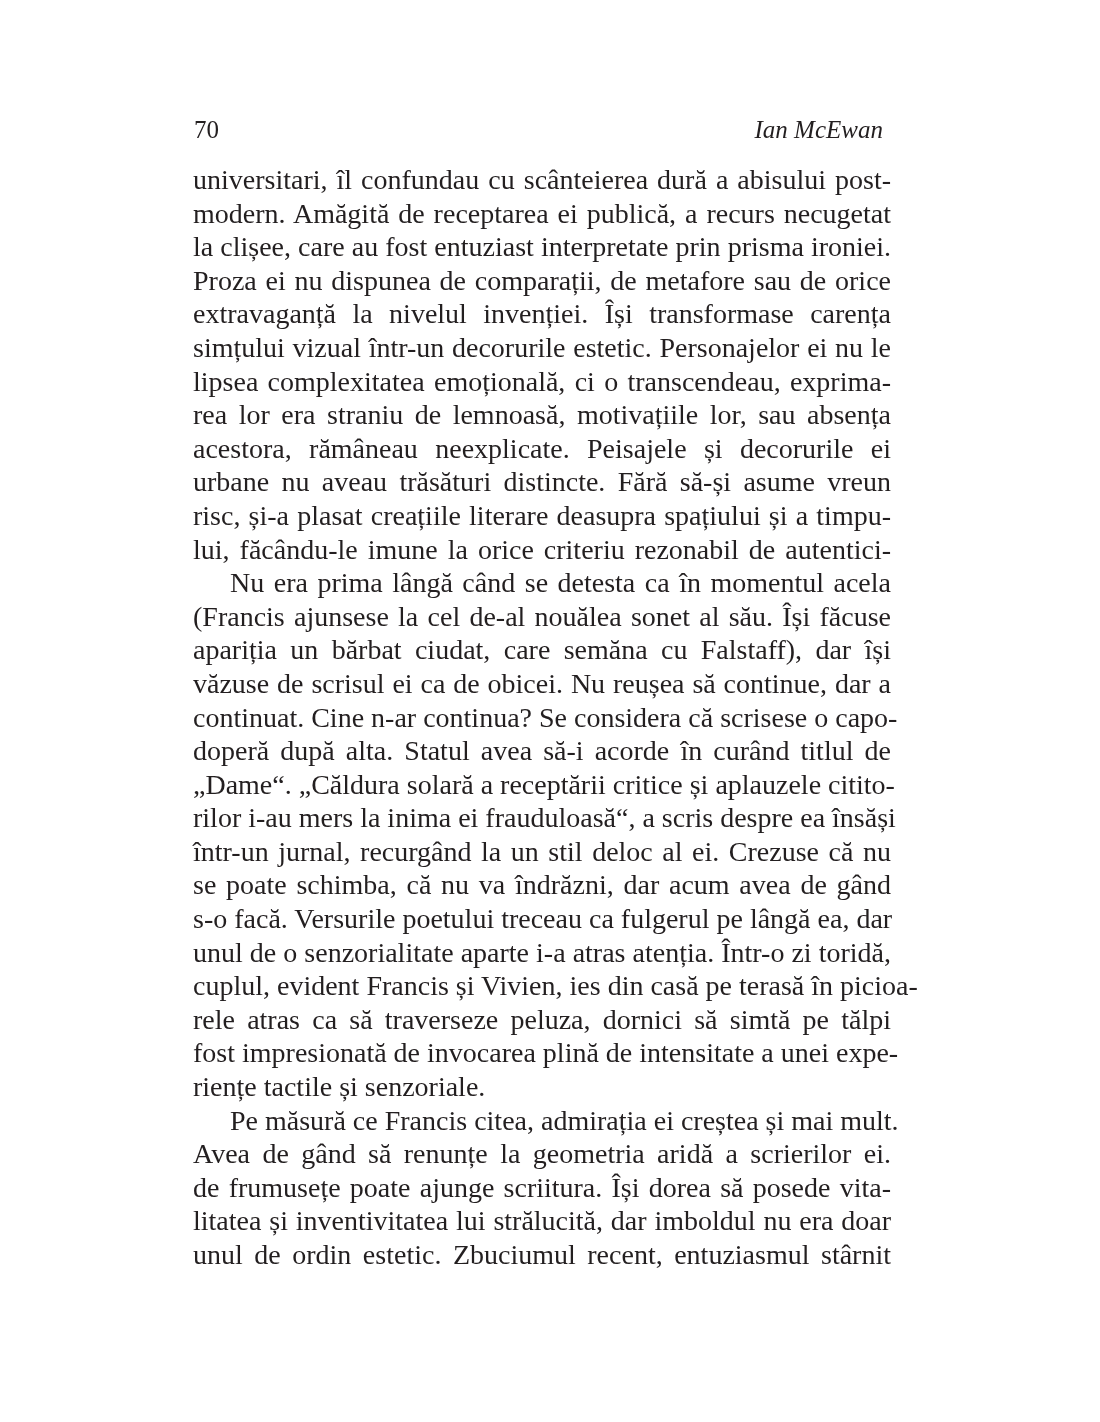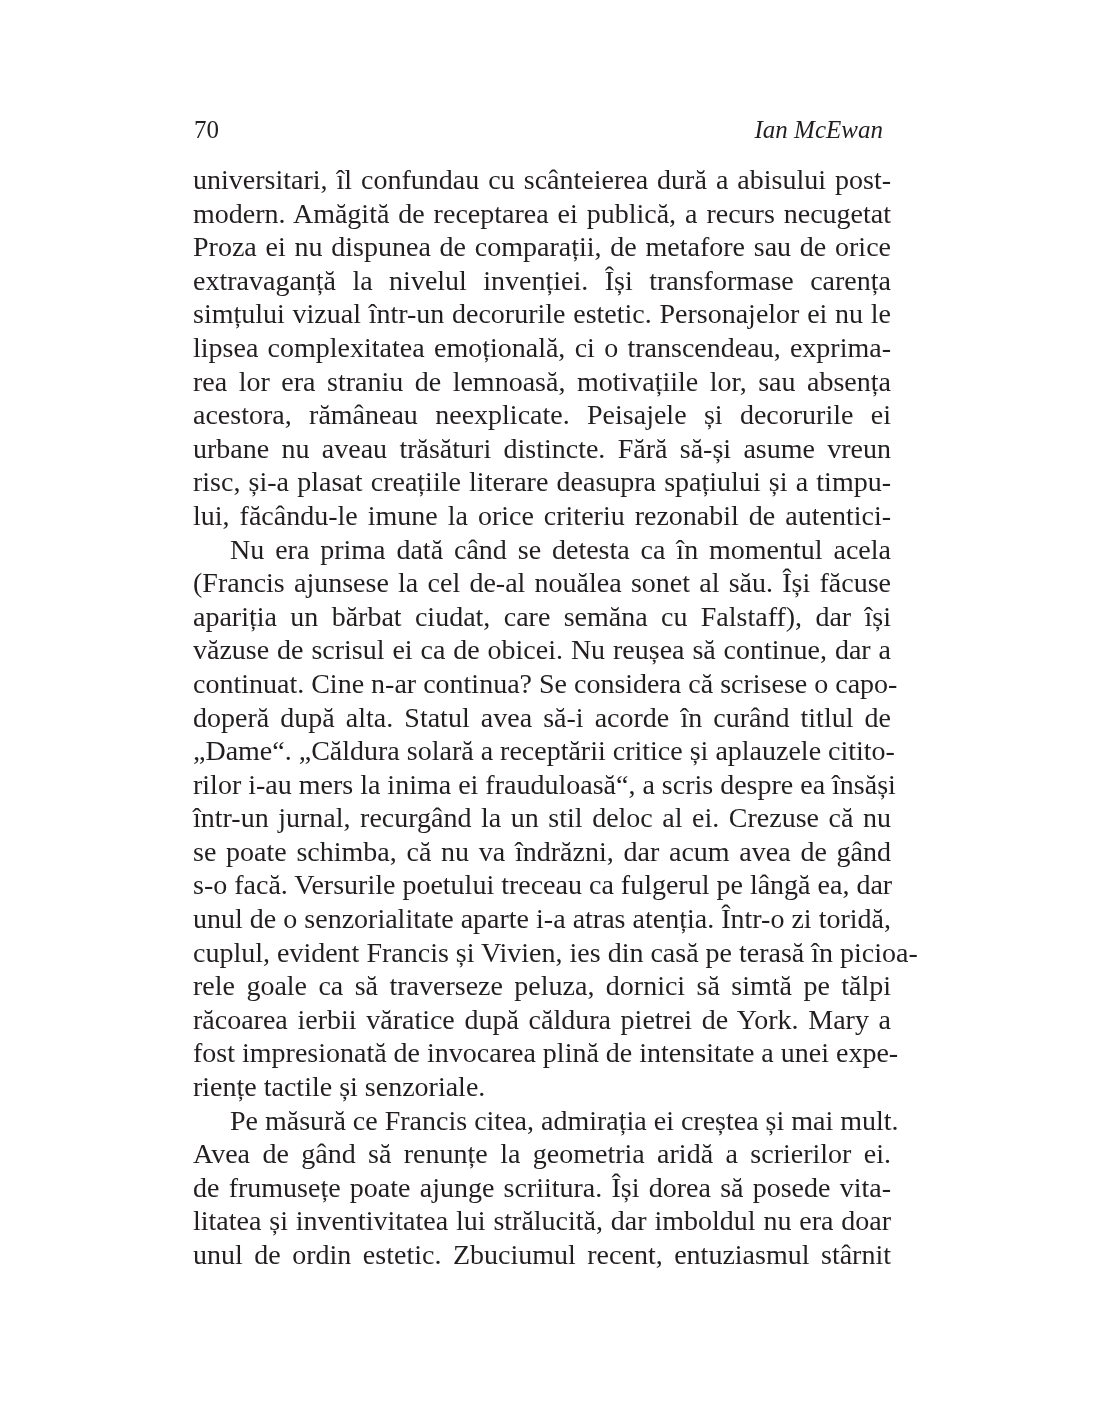--- a/index.html
+++ b/index.html
@@ -72,46 +72,46 @@
 
 <div class="page">
   <div class="running-head">
     <span class="page-number">70</span>
     <span class="author">Ian McEwan</span>
   </div>
   <div class="body-text" id="body-text">
       <div>
         <span class="line">universitari, îl confundau cu scânteierea dură a abisului post-</span>
         <span class="line">modern. Amăgită de receptarea ei publică, a recurs necugetat</span>
+        <span class="line">la clișee, care au fost entuziast interpretate prin prisma ironiei.</span>
         <span class="line">Proza ei nu dispunea de comparații, de metafore sau de orice</span>
         <span class="line">extravaganță la nivelul invenției. Își transformase carența</span>
         <span class="line">simțului vizual într-un decorurile estetic. Personajelor ei nu le</span>
         <span class="line">lipsea complexitatea emoțională, ci o transcendeau, exprima-</span>
         <span class="line">rea lor era straniu de lemnoasă, motivațiile lor, sau absența</span>
         <span class="line">acestora, rămâneau neexplicate. Peisajele și decorurile ei</span>
         <span class="line">urbane nu aveau trăsături distincte. Fără să-și asume vreun</span>
         <span class="line">risc, și-a plasat creațiile literare deasupra spațiului și a timpu-</span>
         <span class="line">lui, făcându-le imune la orice criteriu rezonabil de autentici-</span>
       </div>
       <div>
-        <span class="line indent">Nu era prima dată când se detesta ca în momentul acela</span>
+        <span class="line indent">Nu era prima lângă când se detesta ca în momentul acela</span>
         <span class="line">(Francis ajunsese la cel de-al nouălea sonet al său. Își făcuse</span>
         <span class="line">apariția un bărbat ciudat, care semăna cu Falstaff), dar își</span>
         <span class="line">văzuse de scrisul ei ca de obicei. Nu reușea să continue, dar a</span>
         <span class="line">continuat. Cine n-ar continua? Se considera că scrisese o capo-</span>
         <span class="line">doperă după alta. Statul avea să-i acorde în curând titlul de</span>
         <span class="line">„Dame“. „Căldura solară a receptării critice și aplauzele citito-</span>
         <span class="line">rilor i-au mers la inima ei frauduloasă“, a scris despre ea însăși</span>
         <span class="line">într-un jurnal, recurgând la un stil deloc al ei. Crezuse că nu</span>
         <span class="line">se poate schimba, că nu va îndrăzni, dar acum avea de gând</span>
         <span class="line">s-o facă. Versurile poetului treceau ca fulgerul pe lângă ea, dar</span>
         <span class="line">unul de o senzorialitate aparte i-a atras atenția. Într-o zi toridă,</span>
         <span class="line">cuplul, evident Francis și Vivien, ies din casă pe terasă în picioa-</span>
-        <span class="line">rele goale ca să traverseze peluza, dornici să simtă pe tălpi</span>
-        <span class="line">răcoarea ierbii văratice după căldura pietrei de York. Mary a</span>
+        <span class="line">rele atras ca să traverseze peluza, dornici să simtă pe tălpi</span>
         <span class="line">fost impresionată de invocarea plină de intensitate a unei expe-</span>
         <span class="line last">riențe tactile și senzoriale.</span>
       </div>
       <div>
         <span class="line indent">Pe măsură ce Francis citea, admirația ei creștea și mai mult.</span>
         <span class="line">Avea de gând să renunțe la geometria aridă a scrierilor ei.</span>
         <span class="line">de frumusețe poate ajunge scriitura. Își dorea să posede vita-</span>
         <span class="line">litatea și inventivitatea lui strălucită, dar imboldul nu era doar</span>
         <span class="line">unul de ordin estetic. Zbuciumul recent, entuziasmul stârnit</span>
       </div>

